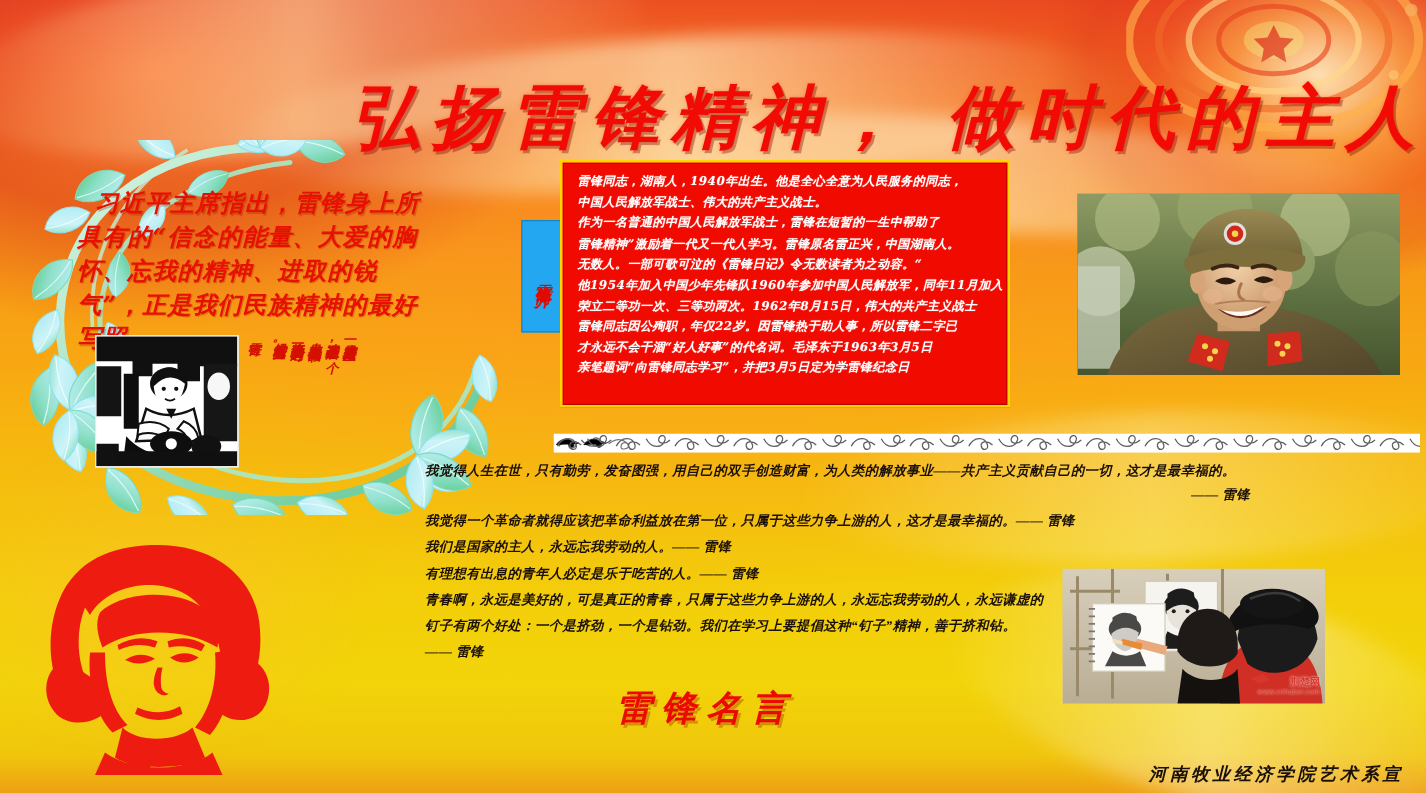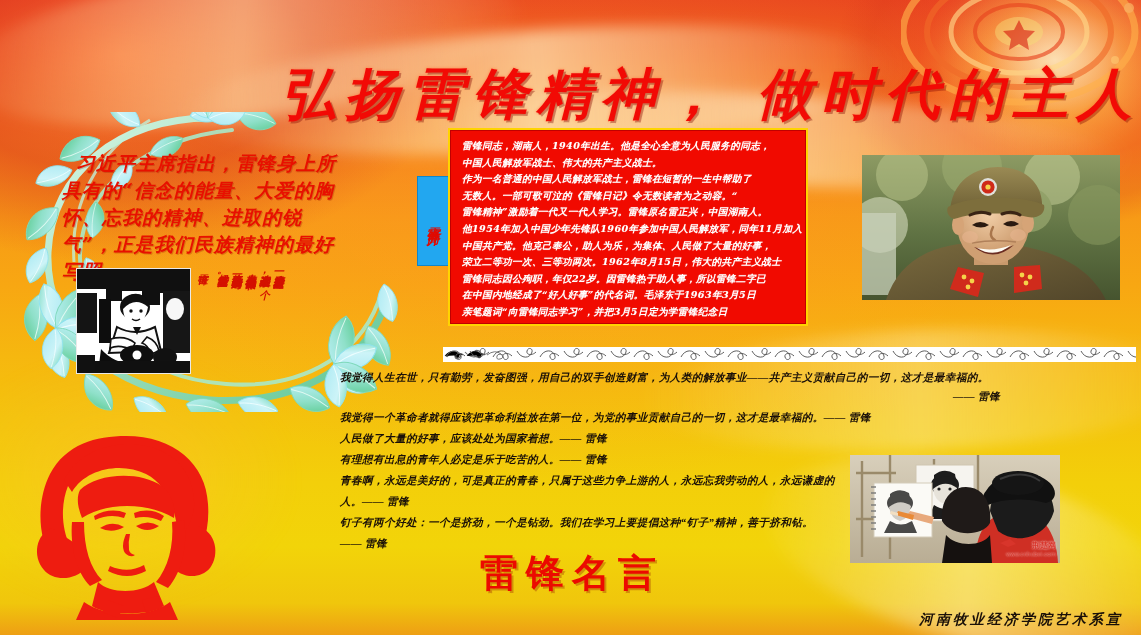--- a/index.html
+++ b/index.html
@@ -112,23 +112,23 @@
   #quotes .q{
     font-family:Liberation Serif, serif;
     font-style:italic;font-weight:bold;
     font-size:10.6px;line-height:19px;color:#1a1008;letter-spacing:.4px;
     margin:0 0 2px 0;
   }
   #quotes .q.right{text-align:right;padding-right:140px;margin-top:-2px;}
 
   
   #bottom-title{
-    position:absolute;left:480px;top:548px;
+    position:absolute;left:493px;top:548px;
     font-family:"DejaVu Serif","Liberation Serif",serif;
-    font-weight:bold;font-size:38px;letter-spacing:8px;
+    font-weight:bold;font-style:italic;font-size:28px;letter-spacing:8px;
     color:#ec0a00;text-shadow:2px 2px 0 rgba(140,10,0,.30);white-space:nowrap;
   }
 
   
   #photo-class{
     position:absolute;left:850px;top:455px;width:210px;height:108px;
     overflow:hidden;background:#cfc6b4;
   }
   #photo-class .wm{
     position:absolute;right:4px;bottom:4px;
@@ -303,27 +303,26 @@
   </div>
 
   <div id="bio-tab">
     <span>雷锋简介</span>
   </div>
 
   <div id="bio">
     <p>雷锋同志，湖南人，1940年出生。他是全心全意为人民服务的同志，</p>
     <p>中国人民解放军战士、伟大的共产主义战士。</p>
     <p>作为一名普通的中国人民解放军战士，雷锋在短暂的一生中帮助了</p>
+    <p>雷锋精神”激励着一代又一代人学习。雷锋原名雷正兴，中国湖南人。</p>
     <p>无数人。一部可歌可泣的《雷锋日记》令无数读者为之动容。“</p>
-    <p>雷锋精神”激励着一代又一代人学习。雷锋原名雷正兴，中国湖南人。</p>
     <p>他1954年加入中国少年先锋队1960年参加中国人民解放军，同年11月加入</p>
-    <p>中国共产党。他克己奉公，助人为乐，为集体、人民做了大量的好事，</p>
     <p>荣立二等功一次、三等功两次。1962年8月15日，伟大的共产主义战士</p>
     <p>雷锋同志因公殉职，年仅22岁。因雷锋热于助人事，所以雷锋二字已</p>
-    <p>在中国内地经成了“好人好事”的代名词。毛泽东于1963年3月5日</p>
+    <p>才永远不会干涸“好人好事”的代名词。毛泽东于1963年3月5日</p>
     <p>亲笔题词“向雷锋同志学习”，并把3月5日定为学雷锋纪念日</p>
   </div>
 
   <div id="photo-lf">
     <svg viewBox="0 0 258 145" width="258" height="145">
       <defs>
         <linearGradient id="bgtree" x1="0" y1="0" x2="0" y2="1">
           <stop offset="0%" stop-color="#8d9a63"></stop>
             <stop offset="55%" stop-color="#5f7243"></stop>
             <stop offset="100%" stop-color="#46542f"></stop>
@@ -478,25 +477,24 @@
           <path d="M3 10 c4 -8 13 -8 15 -1 c1 4 -4 5 -5 1 c-1 -4 5 -5 9 -1"></path>
           <path d="M27 4 c4 8 13 8 15 1 c1 -4 -4 -5 -5 -1 c-1 4 5 5 9 1"></path>
         </g>
       </g>
     </svg>
   </div>
 
   <div id="quotes" class="no-sel">
     <p class="q">我觉得人生在世，只有勤劳，发奋图强，用自己的双手创造财富，为人类的解放事业——共产主义贡献自己的一切，这才是最幸福的。</p>
     <p class="q right">—— 雷锋</p>
-    <p class="q">我觉得一个革命者就得应该把革命利益放在第一位，为党的事业贡献自己的一切，这才是最幸福的。—— 雷锋</p>
-    <p class="q">人民做了大量的好事，应该处处为国家着想。—— 雷锋</p>
+    <p class="q">我觉得一个革命者就得应该把革命利益放在第一位，只属于这些力争上游的人，这才是最幸福的。—— 雷锋</p>
+    <p class="q">我们是国家的主人，永远忘我劳动的人。—— 雷锋</p>
     <p class="q">有理想有出息的青年人必定是乐于吃苦的人。—— 雷锋</p>
     <p class="q">青春啊，永远是美好的，可是真正的青春，只属于这些力争上游的人，永远忘我劳动的人，永远谦虚的</p>
-    <p class="q">人。—— 雷锋</p>
     <p class="q">钉子有两个好处：一个是挤劲，一个是钻劲。我们在学习上要提倡这种“钉子”精神，善于挤和钻。</p>
     <p class="q">—— 雷锋</p>
   </div>
 
   <div id="bottom-title" class="no-sel">雷锋名言</div>
 
   <svg id="papercut" viewBox="0 0 196 190">
     <g fill="#ee1c10">
 
       <path d="M98 6 C 146 6, 178 34, 180 74 C 182 100, 174 124, 160 138 L 150 120 C 160 100, 162 74, 150 54 C 136 30, 112 20, 96 20 C 72 20, 50 32, 40 56 C 32 76, 34 100, 42 116 L 24 130 C 10 108, 8 72, 22 44 C 38 14, 68 6, 98 6 Z"></path>

